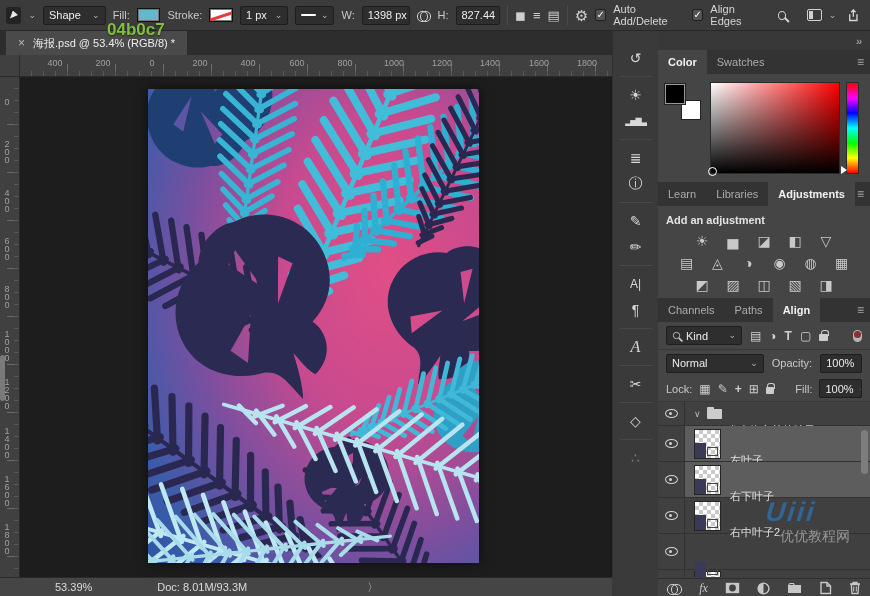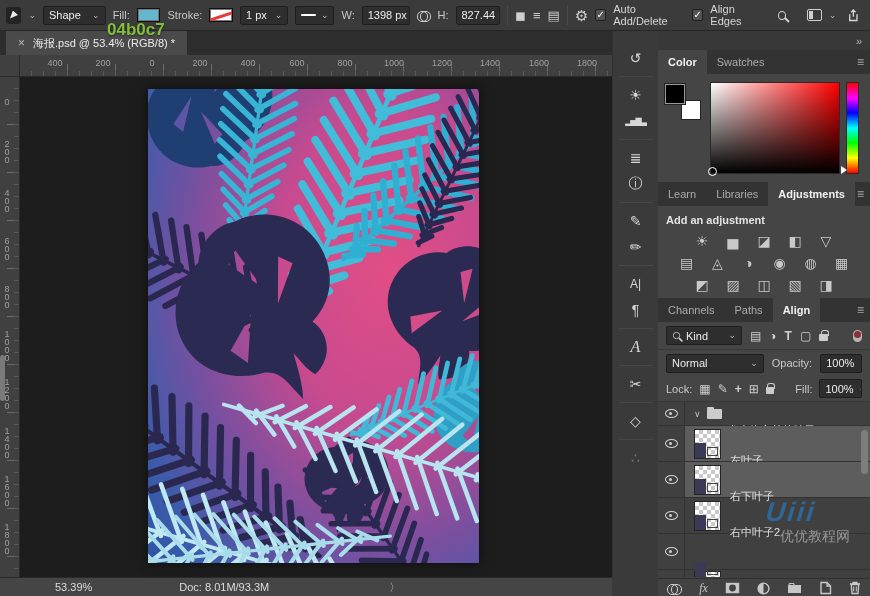--- a/index.html
+++ b/index.html
@@ -134,21 +134,21 @@
   .partial-row .thumb{height:6px;border-bottom:none;}
   #layers-scroll{position:absolute;right:2px;top:28px;width:7px;height:44px;background:#7d7d7d;border-radius:4px;}
   .bottom-bar{height:19px;background:#424242;border-top:1px solid #303030;display:flex;
     align-items:center;justify-content:center;gap:17px;padding:0 10px;}
   .bb-ic{display:flex;align-items:center;color:#c8c8c8;}
   .fx-txt{font-family:"Liberation Serif",serif;font-style:italic;font-size:12px;color:#c8c8c8;}
   
   #status-bar{left:0;top:577px;width:612px;height:19px;background:#454545;border-top:1px solid #2a2a2a;
     display:flex;align-items:center;color:#dcdcdc;}
   #status-zoom{margin-left:55px;}
-  #status-doc{margin-left:87px;}
+  #status-doc{margin-left:65px;}
   #status-chevron{margin-left:120px;color:#c0c0c0;}
   
   #wm-logo{left:766px;top:497px;font-size:27px;font-weight:bold;font-style:italic;
     color:#2e6da4;opacity:.85;letter-spacing:2px;z-index:50;transform:skewX(-6deg);}
   #wm-text{left:780px;top:528px;font-size:14px;color:#9c9c9c;opacity:.95;z-index:50;}
 </style>
 </head>
 <body>
 
 <div id="app">

